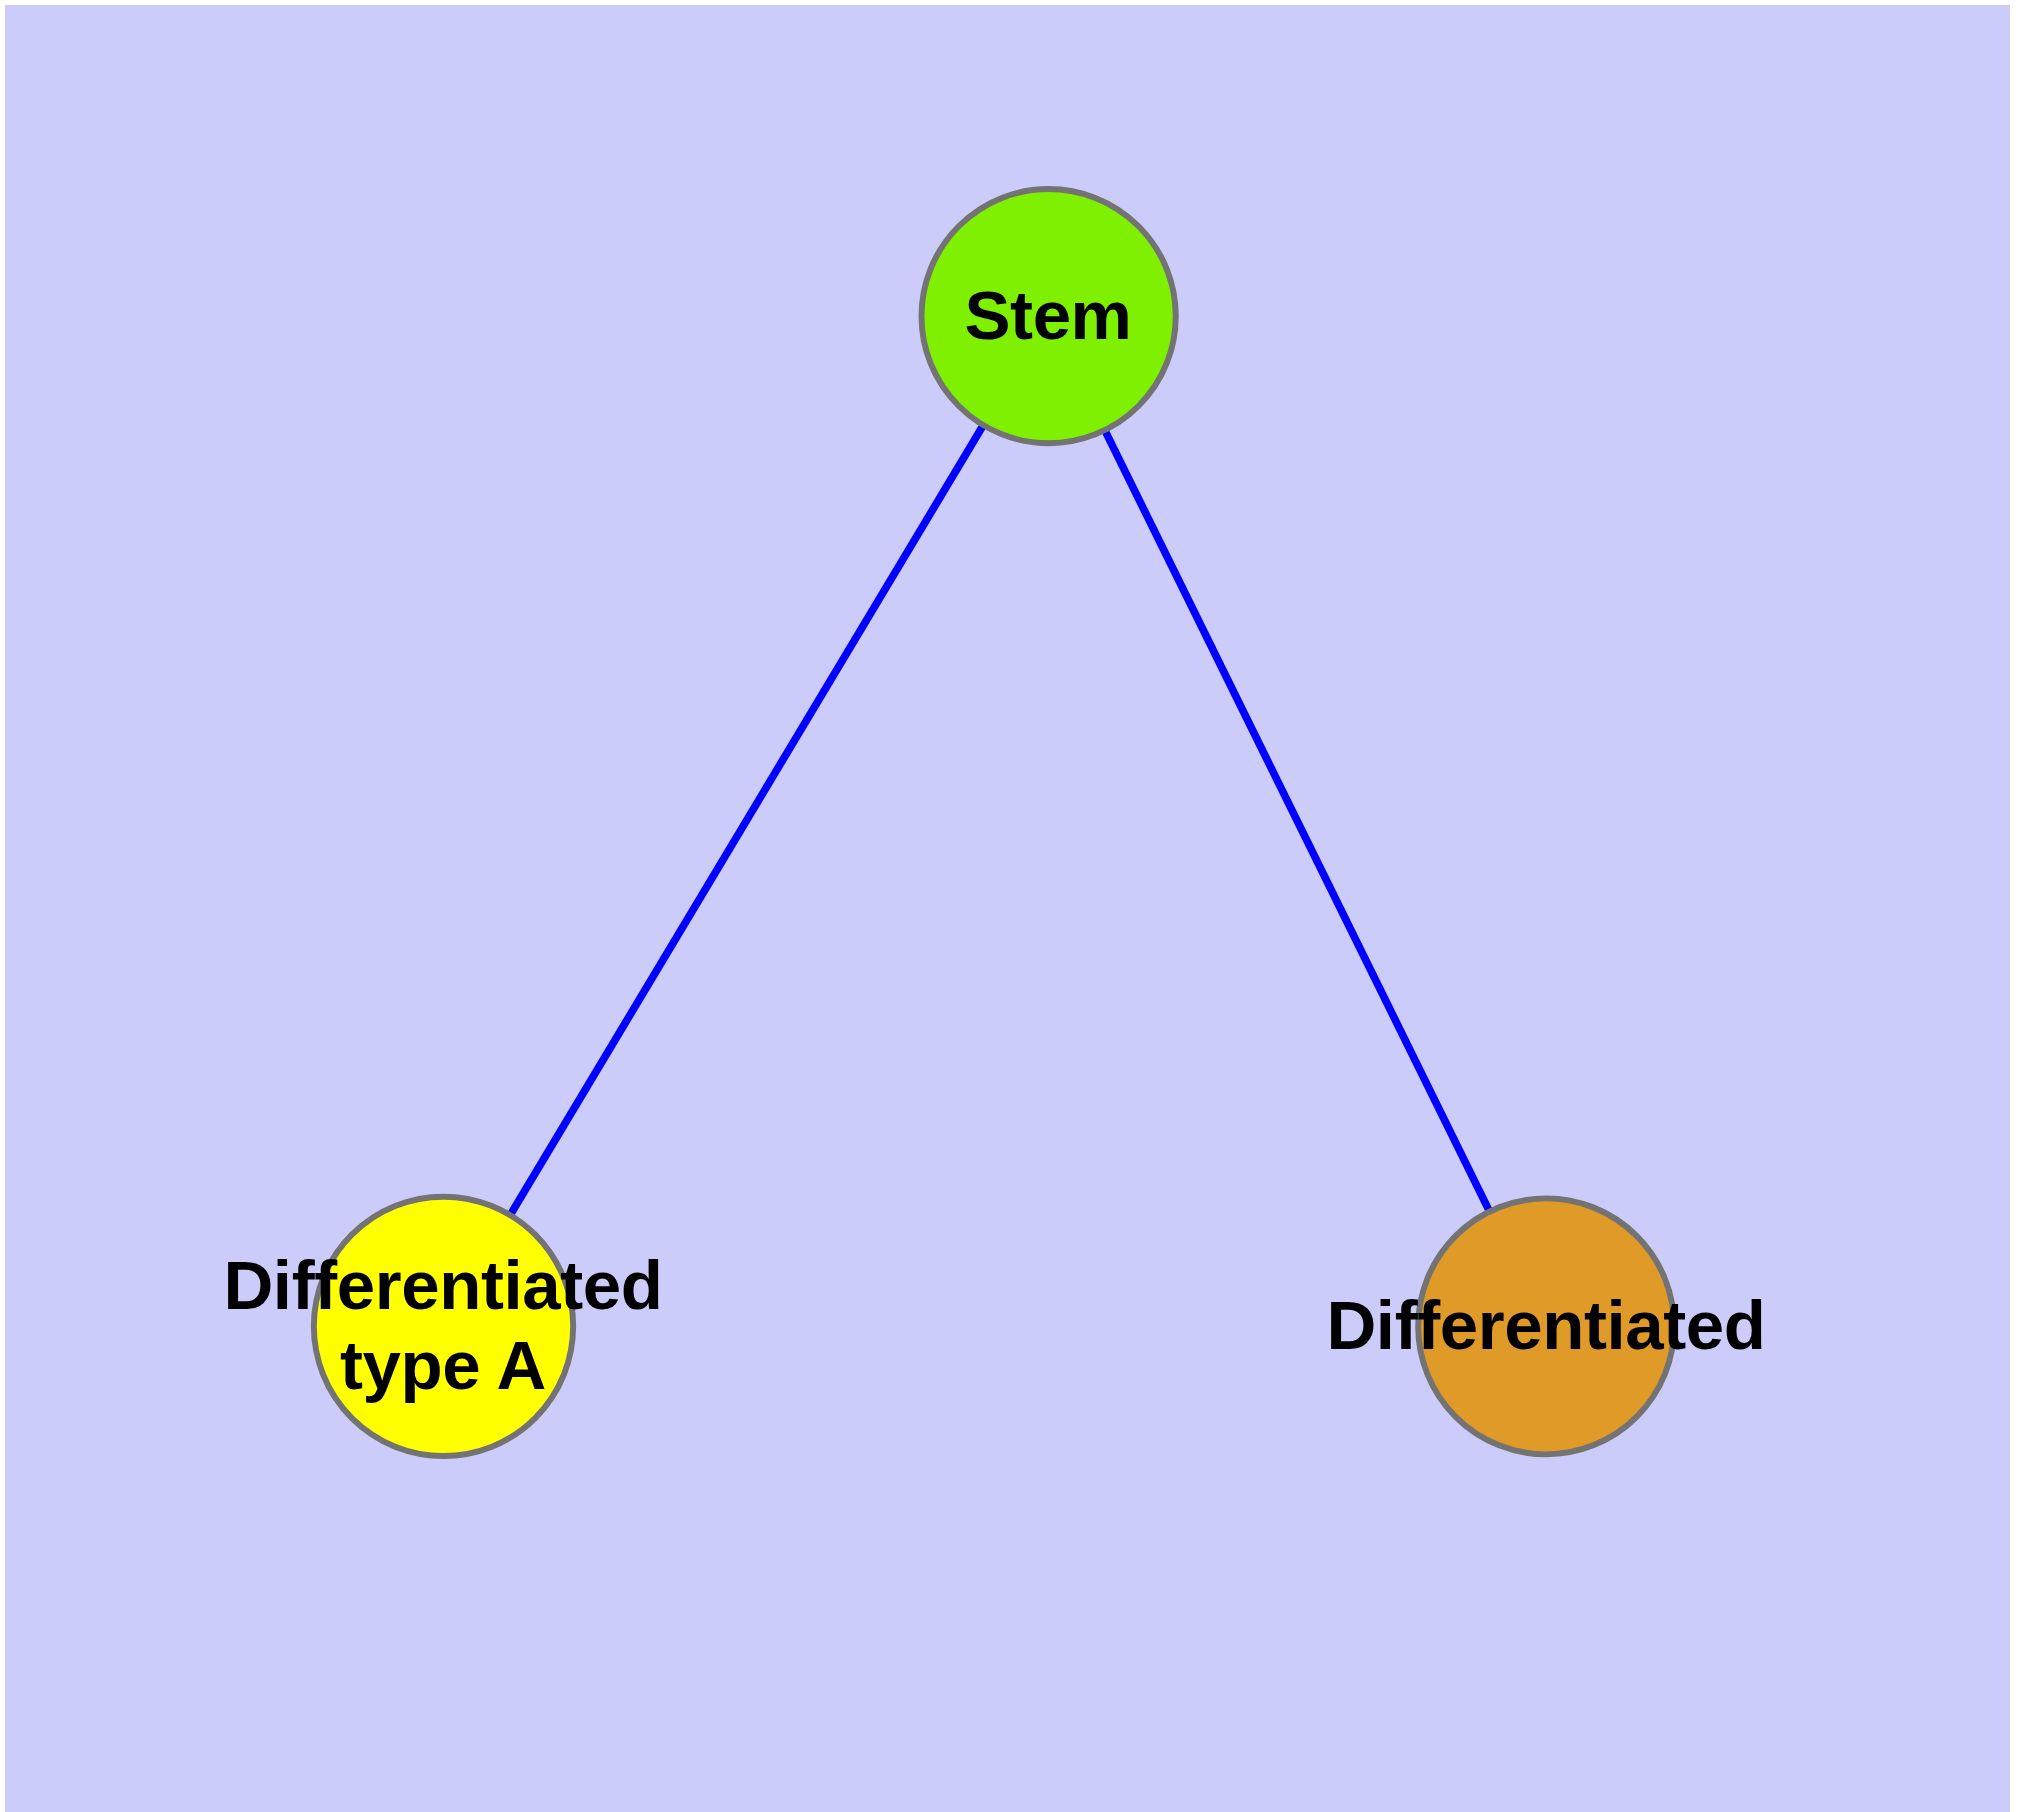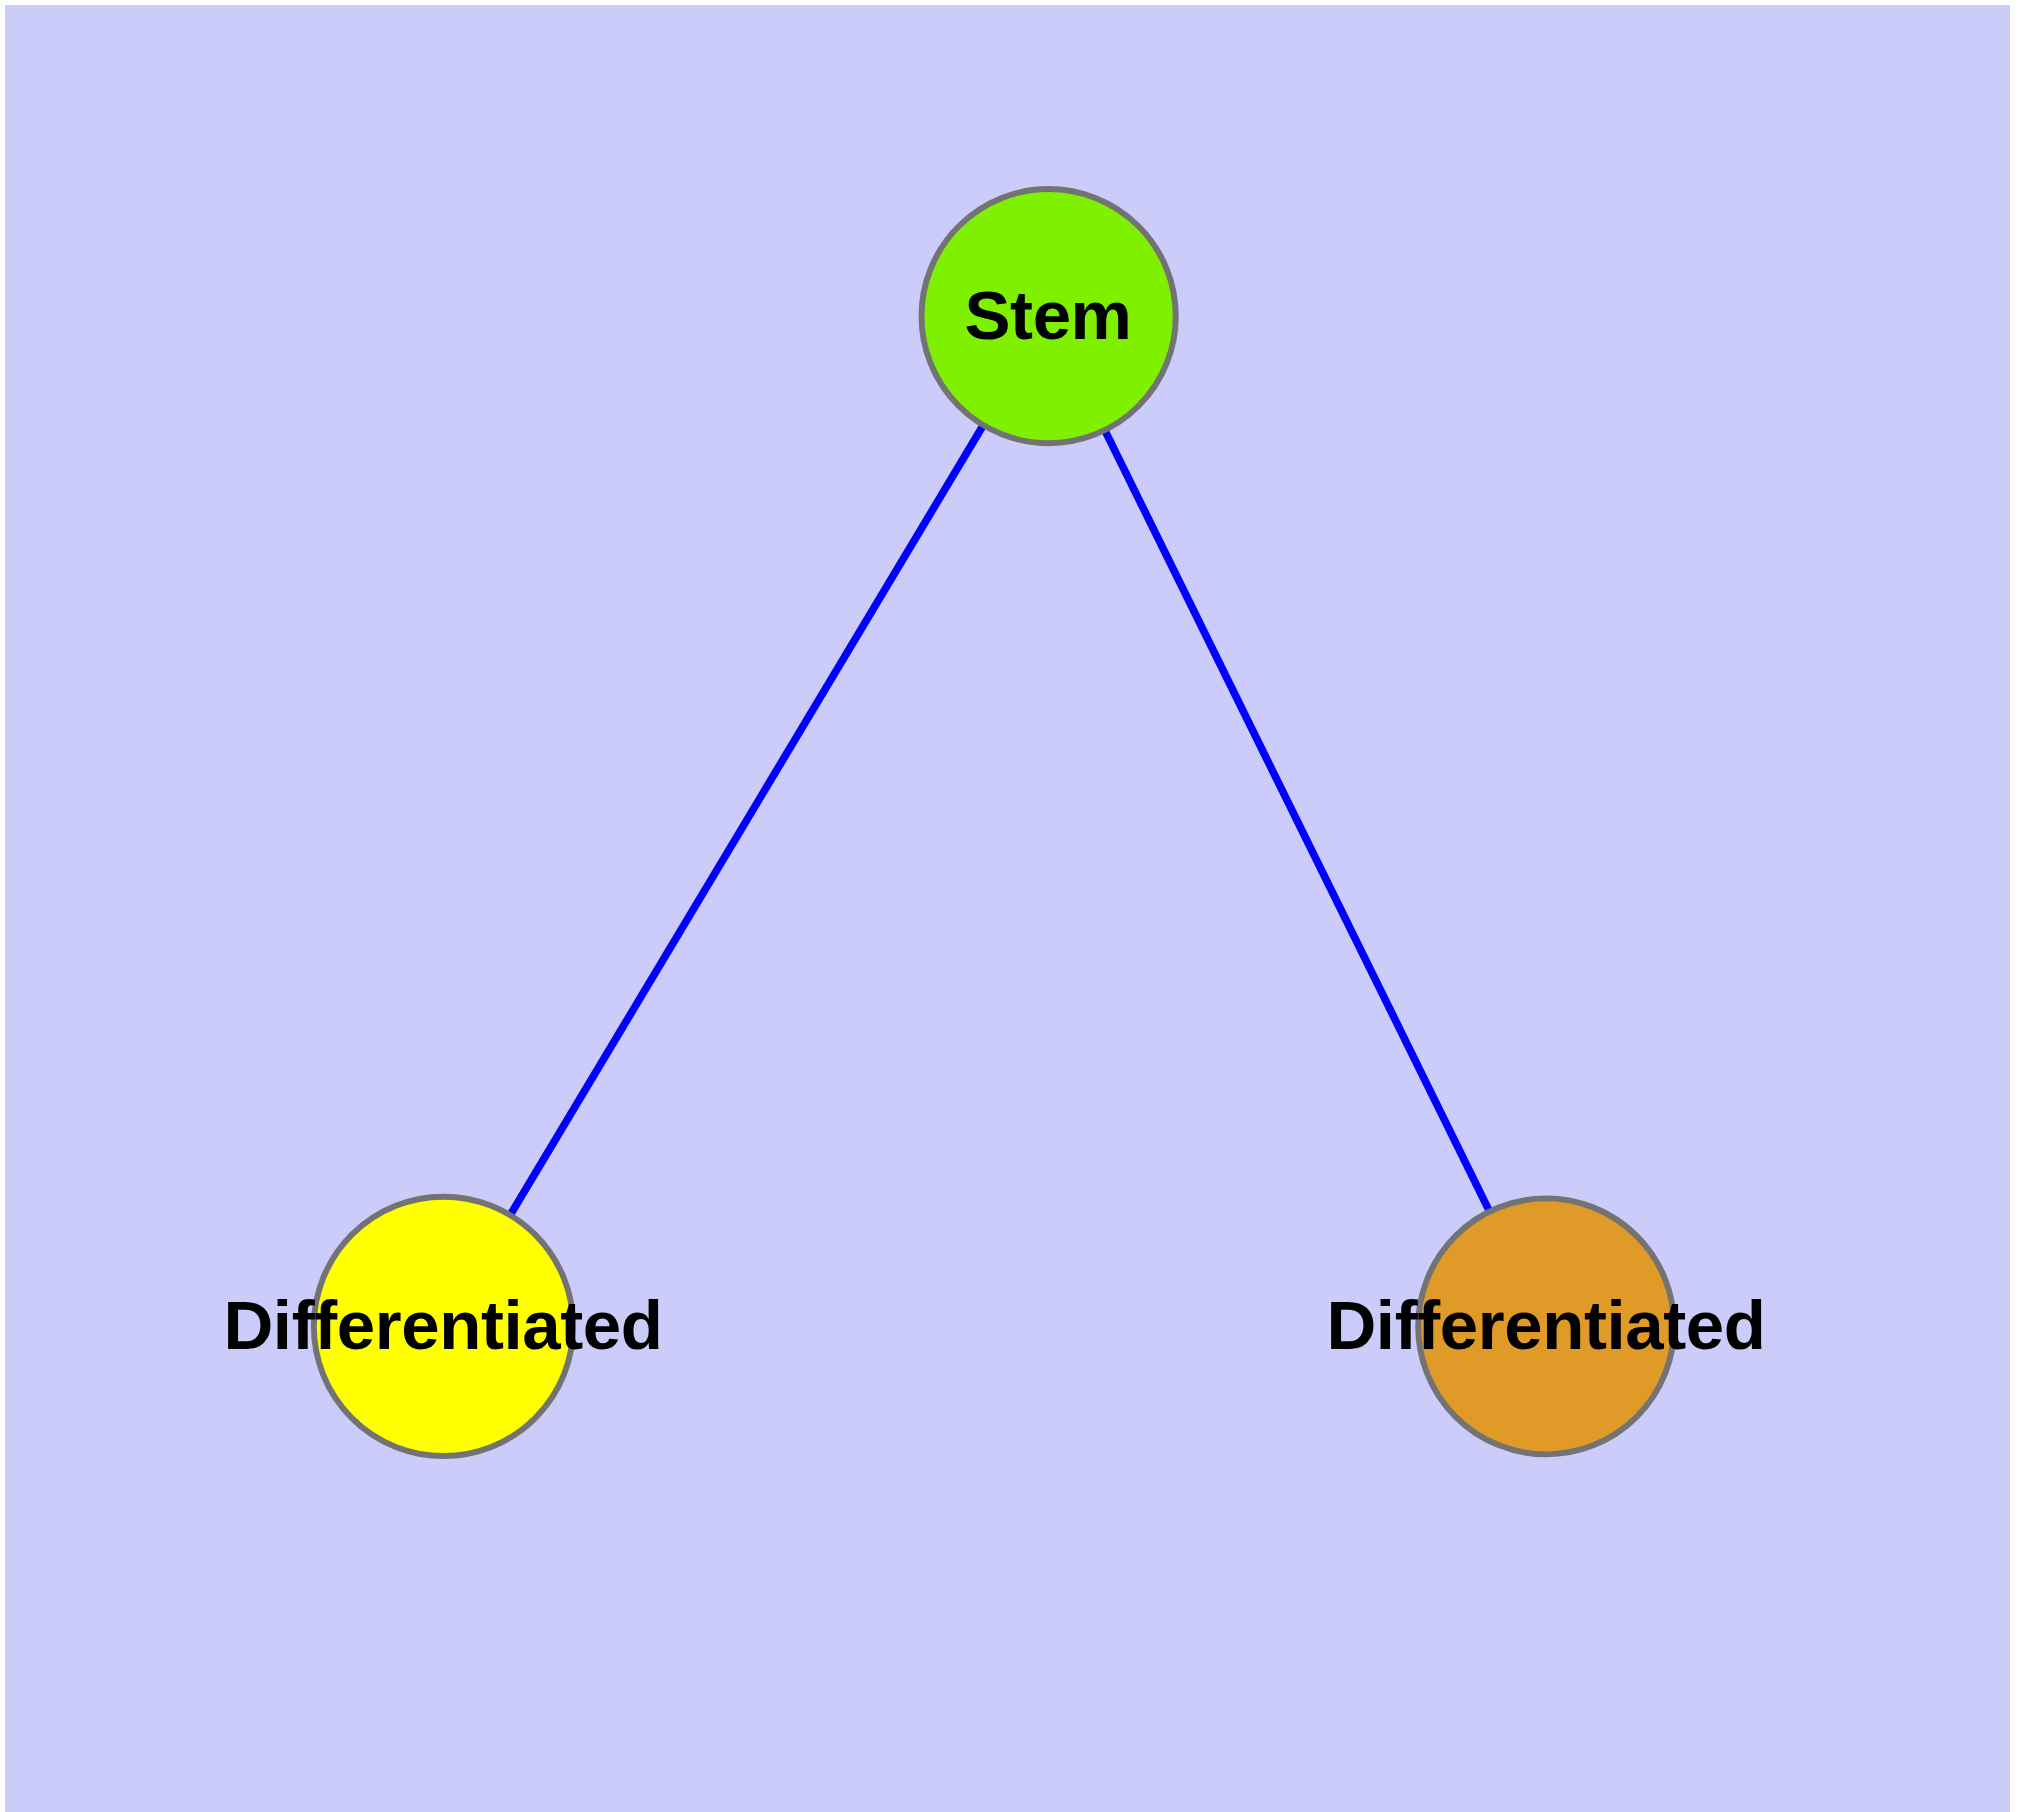--- a/index.html
+++ b/index.html
@@ -70,20 +70,21 @@
       <circle class="node-circle" cx="1824" cy="1565" r="151" fill="#e09a28" stroke="#737373" stroke-width="7"></circle>
     </g>
   </svg>
 
   <div class="node-label" style="left:1048px; top:316px;">
     <div>Stem</div>
   </div>
 
   <div class="node-label" style="left:443px; top:1326px;">
     <div>Differentiated</div>
+    <div>type A</div>
   </div>
 
   <div class="node-label" style="left:1546px; top:1326px;">
     <div>Differentiated</div>
   </div>
 
 </div>
 
 
 </body></html>

